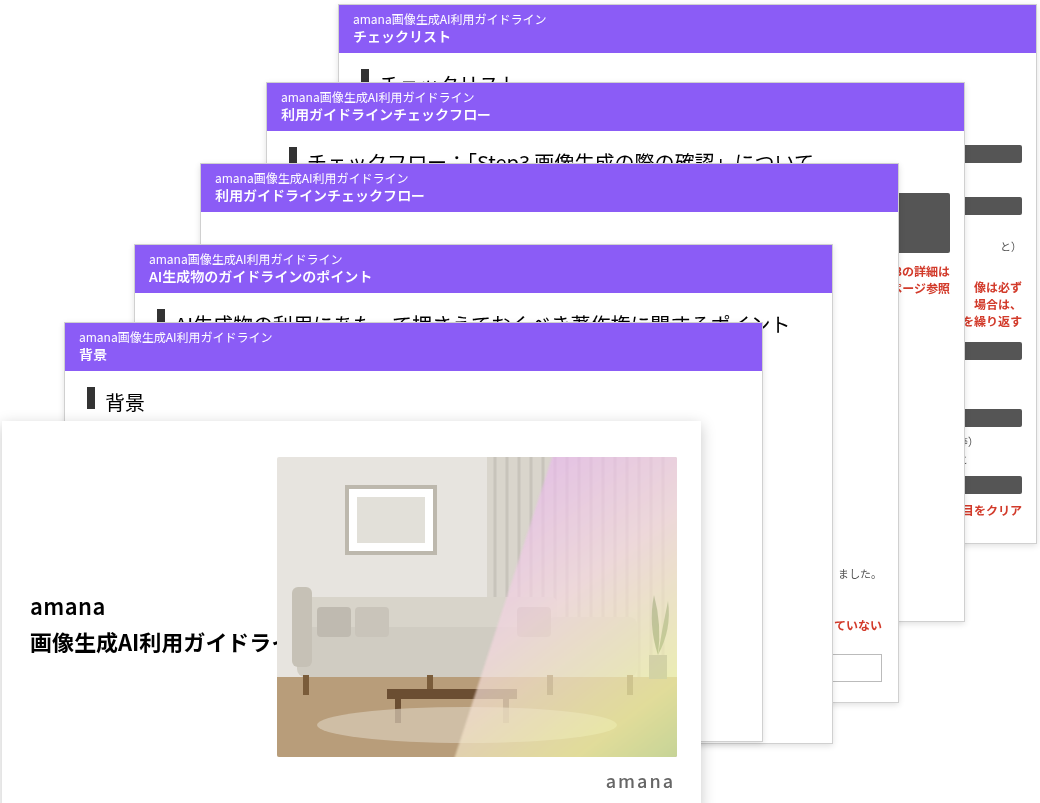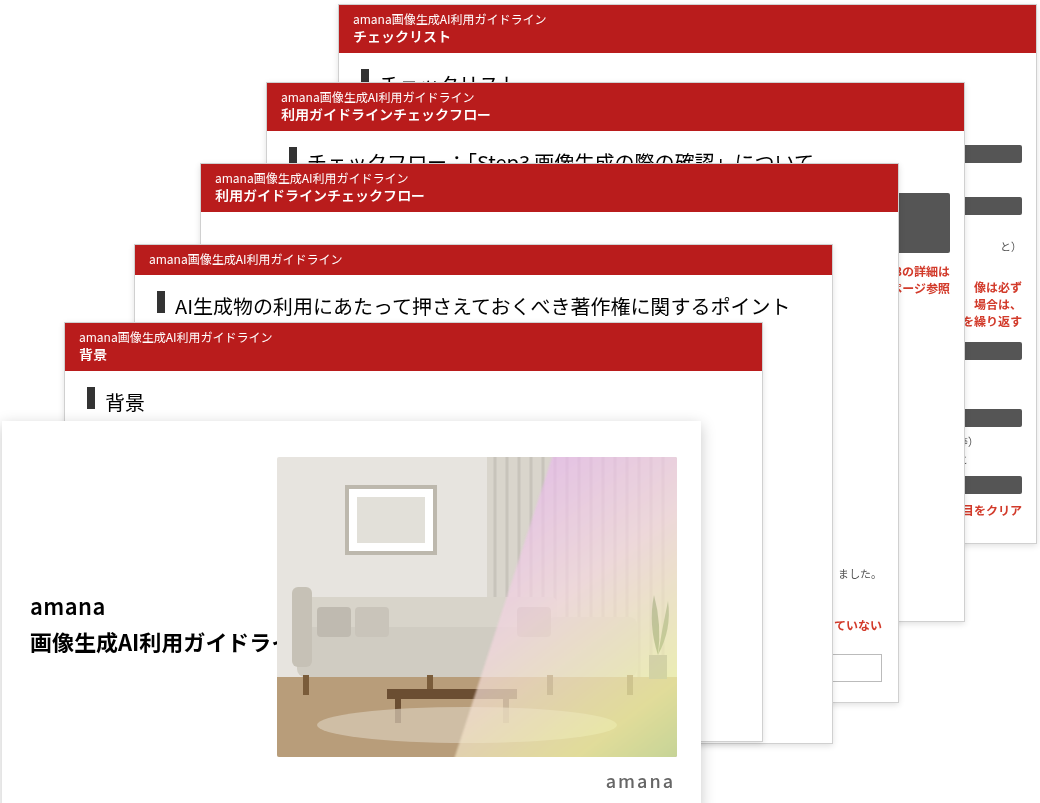--- a/index.html
+++ b/index.html
@@ -6,21 +6,21 @@
   html, body { width: 1040px; height: 803px; background:#fff; font-family: "Hiragino Kaku Gothic ProN","Noto Sans JP","Yu Gothic",sans-serif; }
   .stage { position: relative; width:1040px; height:803px; overflow:hidden; }
 
   .slide {
     position:absolute;
     background:#fff;
     border:1px solid #d0d0d0;
     box-shadow:0 2px 6px rgba(0,0,0,.12);
   }
   .hdr {
-    background:#b91c1c;
+    background:#8b5cf6;
     color:#fff;
     padding:6px 14px 8px 14px;
   }
   .hdr .sup { font-size:12px; line-height:1.3; }
   .hdr .main { font-size:14px; font-weight:600; line-height:1.3; }
   .body { padding:16px 22px; }
   .sect-title {
     display:flex; align-items:flex-start; gap:10px;
     font-size:20px; font-weight:400;
   }
@@ -120,20 +120,21 @@
     <div class="body">
       <div class="tiny" style="position:absolute; right:16px; top:401px;">ました。</div>
       <div class="red" style="position:absolute; right:16px; bottom:68px;">していない</div>
       <div style="position:absolute; right:16px; bottom:20px; width:84px; height:28px; border:1px solid #bbb;"></div>
     </div>
   </div>
 
   <div class="slide s3">
     <div class="hdr">
       <div class="sup">amana画像生成AI利用ガイドライン</div>
+      <div class="main">AI生成物のガイドラインのポイント</div>
     </div>
     <div class="body">
       <div class="sect-title">
         <span>AI生成物の利用にあたって押さえておくべき著作権に関するポイント</span>
       </div>
     </div>
   </div>
 
   <div class="slide s2">
     <div class="hdr">

